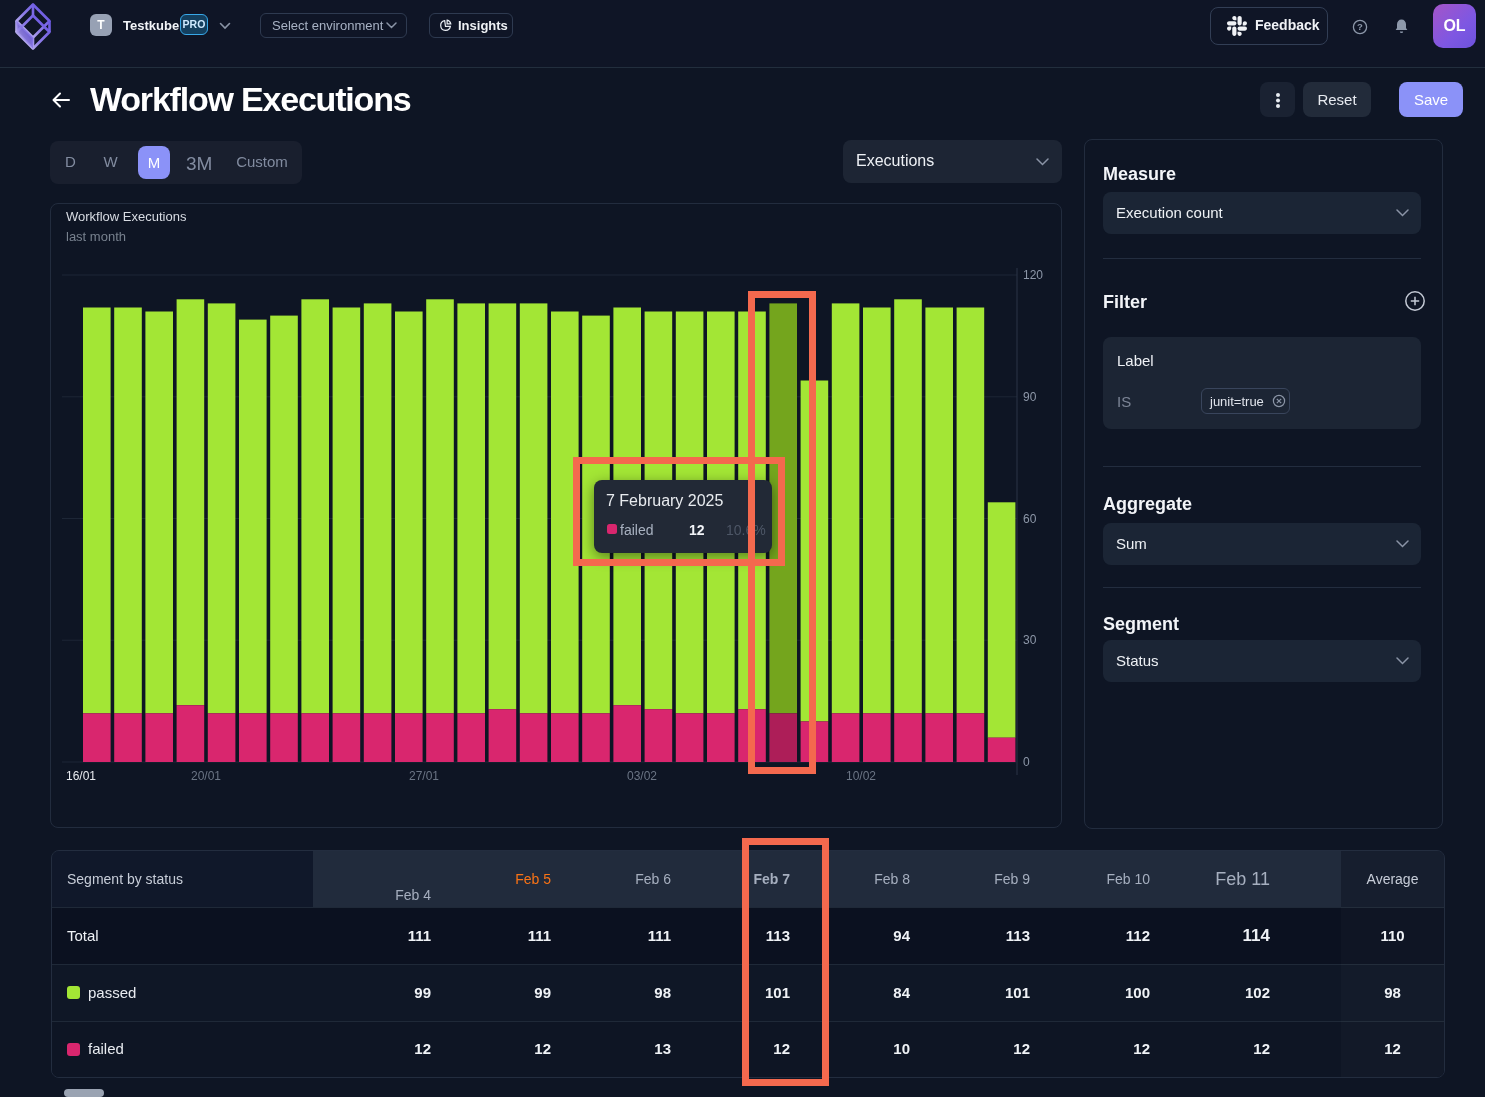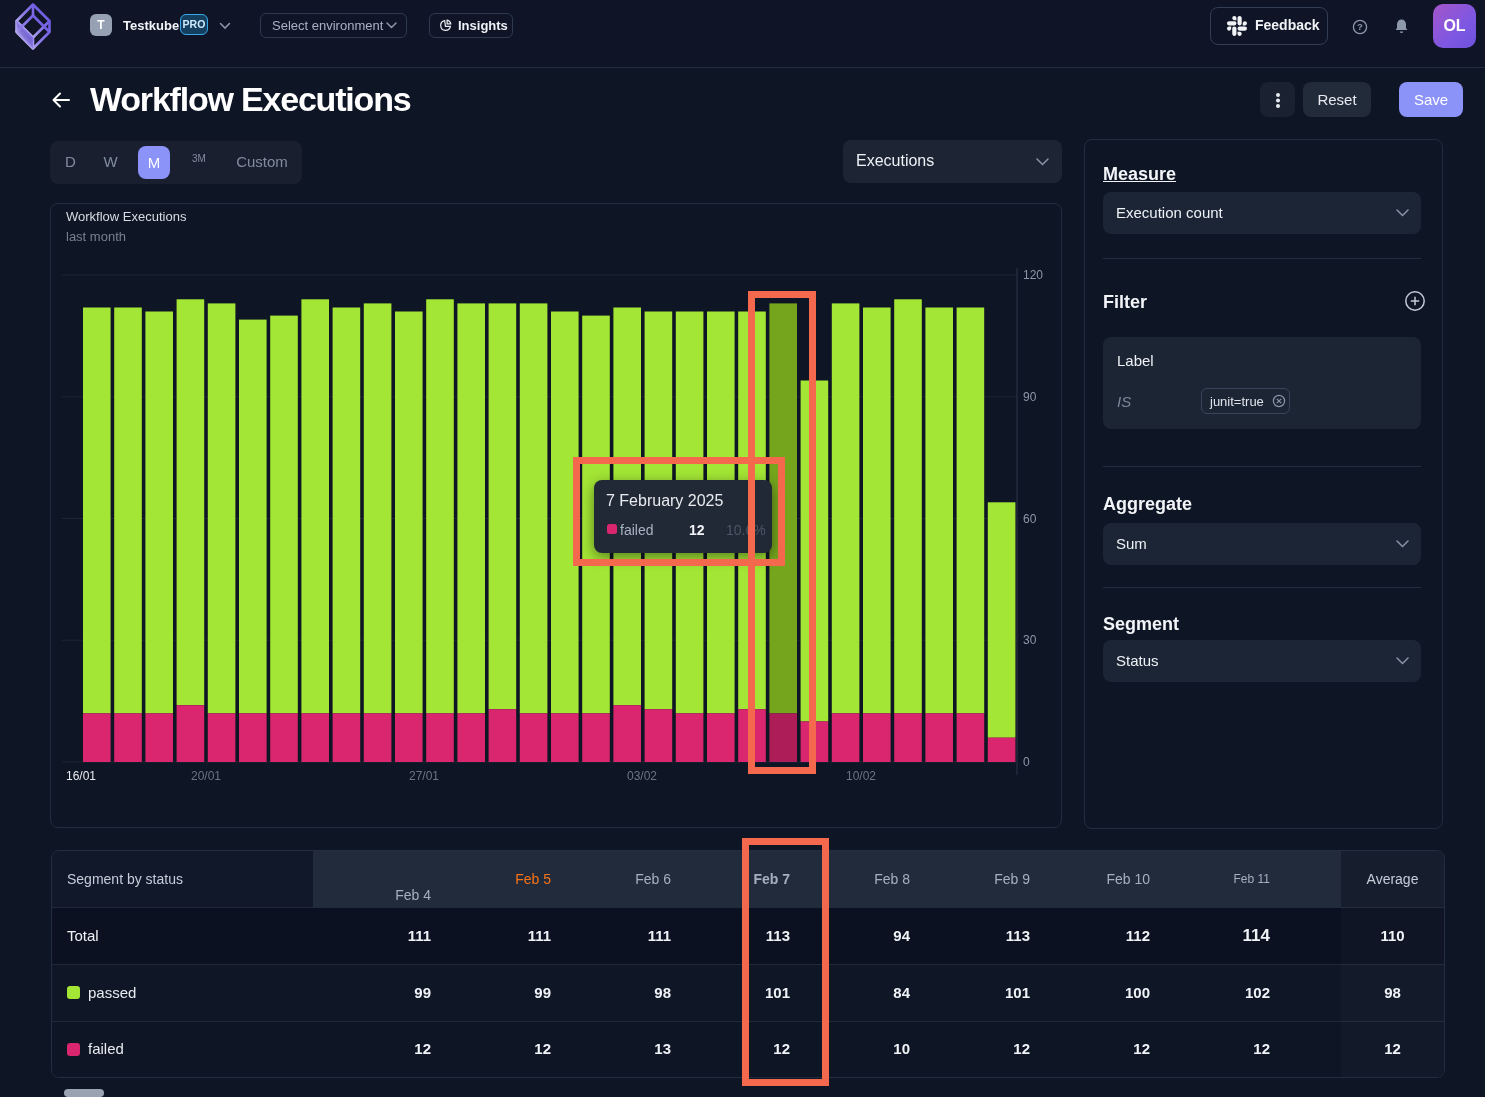--- a/index.html
+++ b/index.html
@@ -81,21 +81,21 @@
 
   <div class="abs" style="left:1260px;top:82px;width:35px;height:35px;background:#1a2232;border-radius:8px;"></div>
   <div class="abs" style="left:1276px;top:93px;width:4px;height:4px;border-radius:50%;background:#e8ecf2;box-shadow:0 5.5px 0 #e8ecf2, 0 11px 0 #e8ecf2;"></div>
   <div class="abs" style="left:1303px;top:82px;width:68px;height:35px;background:#222b3a;border-radius:8px;color:#e7eaf0;font-size:15px;text-align:center;line-height:35px;">Reset</div>
   <div class="abs" style="left:1379px;top:82px;width:64px;height:35px;background:#8b92f8;border-radius:8px;color:#ffffff;font-size:15px;text-align:center;line-height:35px;margin-left:20px;">Save</div>
 
   <div class="abs" style="left:50px;top:141px;width:252px;height:43px;background:#191f2e;border-radius:8px;"></div>
   <div class="abs" style="left:60px;top:153px;width:21px;font-size:15px;color:#828ca0;text-align:center;">D</div>
   <div class="abs" style="left:100px;top:153px;width:21px;font-size:15px;color:#828ca0;text-align:center;">W</div>
   <div class="abs" style="left:138px;top:146px;width:32px;height:33px;background:#8b92f8;border-radius:8px;color:#fff;font-size:15px;text-align:center;line-height:33px;">M</div>
-  <div class="abs" style="left:186px;top:153px;width:26px;font-size:10px;color:#828ca0;text-align:center;">3M</div>
+  <div class="abs" style="left:186px;top:153px;width:26px;font-size:19px;color:#828ca0;text-align:center;">3M</div>
   <div class="abs" style="left:236px;top:153px;width:52px;font-size:15px;color:#828ca0;text-align:center;">Custom</div>
 
   <div class="abs" style="left:843px;top:140px;width:219px;height:43px;background:#1d2534;border-radius:8px;"></div>
   <div class="abs" style="left:856px;top:152px;font-size:16px;color:#eef1f5;">Executions</div>
   <svg class="abs" style="left:1036px;top:158px;" width="13" height="8" viewBox="0 0 13 8">
       <path d="M1 1 L6.5 6.5 L12 1" stroke="#8a94a6" stroke-width="1.5" fill="none" stroke-linecap="round"></path>
     </svg>
 
   <div class="abs" style="left:50px;top:203px;width:1012px;height:625px;border:1px solid #222c3e;border-radius:8px;"></div>
   <div class="abs" style="left:66px;top:209px;font-size:13px;color:#d8dce3;">Workflow Executions</div>
@@ -176,38 +176,38 @@
   <text x="973" y="76.0" font-family="Liberation Sans" font-size="12" fill="#8d97a8">120</text>
   <text x="31" y="577" font-family="Liberation Sans" font-size="12" fill="#e8ebf0" text-anchor="middle">16/01</text>
   <text x="156" y="577" font-family="Liberation Sans" font-size="12" fill="#6b7585" text-anchor="middle">20/01</text>
   <text x="374" y="577" font-family="Liberation Sans" font-size="12" fill="#6b7585" text-anchor="middle">27/01</text>
   <text x="592" y="577" font-family="Liberation Sans" font-size="12" fill="#6b7585" text-anchor="middle">03/02</text>
   <text x="811" y="577" font-family="Liberation Sans" font-size="12" fill="#6b7585" text-anchor="middle">10/02</text>
   </svg>
   </div>
 
   <div class="abs" style="left:1084px;top:139px;width:359px;height:690px;border:1px solid #222c3e;border-radius:8px;"></div>
-  <div class="abs" style="left:1103px;top:164px;font-size:18px;font-weight:bold;color:#f2f4f8;text-decoration:underline;">Measure</div>
+  <div class="abs" style="left:1103px;top:164px;font-size:18px;font-weight:bold;color:#f2f4f8;">Measure</div>
   <div class="abs" style="left:1103px;top:192px;width:318px;height:42px;background:#1b2535;border-radius:8px;"></div>
   <div class="abs" style="left:1116px;top:204px;font-size:15px;color:#eef1f5;">Execution count</div>
   <svg class="abs" style="left:1396px;top:209px;" width="13" height="8" viewBox="0 0 13 8">
       <path d="M1 1 L6.5 6.5 L12 1" stroke="#8a94a6" stroke-width="1.5" fill="none" stroke-linecap="round"></path>
     </svg>
 
   <div class="abs" style="left:1103px;top:258px;width:318px;height:1px;background:#232d3f;"></div>
 
   <div class="abs" style="left:1103px;top:292px;font-size:18px;font-weight:bold;color:#f2f4f8;">Filter</div>
   <svg class="abs" style="left:1404px;top:290px;" width="22" height="22" viewBox="0 0 22 22">
     <circle cx="11" cy="11" r="9.2" fill="none" stroke="#c3c9d4" stroke-width="1.5"></circle>
     <path d="M11 6.8 L11 15.2 M6.8 11 L15.2 11" stroke="#c3c9d4" stroke-width="1.5"></path>
   </svg>
 
   <div class="abs" style="left:1103px;top:337px;width:318px;height:92px;background:#1c2534;border-radius:8px;"></div>
   <div class="abs" style="left:1117px;top:352px;font-size:15px;color:#eef1f5;">Label</div>
-  <div class="abs" style="left:1117px;top:393px;font-size:15px;color:#7c8596;font-style:italic;">IS</div>
+  <div class="abs" style="left:1117px;top:393px;font-size:15px;color:#7c8596;">IS</div>
   <div class="abs" style="left:1201px;top:388px;width:89px;height:26px;border:1px solid #39455c;border-radius:6px;"></div>
   <div class="abs" style="left:1210px;top:394px;font-size:13px;color:#dfe3ea;">junit=true</div>
   <svg class="abs" style="left:1272px;top:394px;" width="14" height="14" viewBox="0 0 14 14">
     <circle cx="7" cy="7" r="5.6" fill="none" stroke="#8b95a6" stroke-width="1.2"></circle>
     <path d="M4.8 4.8 L9.2 9.2 M9.2 4.8 L4.8 9.2" stroke="#8b95a6" stroke-width="1.2"></path>
   </svg>
 
   <div class="abs" style="left:1103px;top:466px;width:318px;height:1px;background:#232d3f;"></div>
 
   <div class="abs" style="left:1103px;top:494px;font-size:18px;font-weight:bold;color:#f2f4f8;">Aggregate</div>
@@ -238,21 +238,21 @@
     <div class="abs" style="left:0;top:170px;width:1392px;height:1px;background:#1f2938;"></div>
     <div class="abs" style="left:1289px;top:56px;width:103px;height:170px;background:rgba(255,255,255,0.02);"></div>
     <div class="abs" style="left:15px;top:0;height:56px;line-height:56px;font-size:14px;color:#c7cdd8;">Segment by status</div>
     <div class="abs" style="right:1013px;top:16px;height:56px;line-height:56px;font-size:14px;color:#a6afbf;">Feb 4</div>
     <div class="abs" style="right:893px;top:0px;height:56px;line-height:56px;font-size:14px;color:#f97316;">Feb 5</div>
     <div class="abs" style="right:773px;top:0px;height:56px;line-height:56px;font-size:14px;color:#a6afbf;">Feb 6</div>
     <div class="abs" style="right:654px;top:0px;height:56px;line-height:56px;font-size:14px;color:#a6afbf;font-weight:bold;">Feb 7</div>
     <div class="abs" style="right:534px;top:0px;height:56px;line-height:56px;font-size:14px;color:#a6afbf;">Feb 8</div>
     <div class="abs" style="right:414px;top:0px;height:56px;line-height:56px;font-size:14px;color:#a6afbf;">Feb 9</div>
     <div class="abs" style="right:294px;top:0px;height:56px;line-height:56px;font-size:14px;color:#a6afbf;">Feb 10</div>
-    <div class="abs" style="right:174px;top:0px;height:40px;line-height:56px;font-size:12px;color:#a6afbf;">Feb 11</div>
+    <div class="abs" style="right:174px;top:0px;height:40px;line-height:56px;font-size:18px;color:#a6afbf;">Feb 11</div>
     <div class="abs" style="left:1289px;top:0;width:103px;height:56px;line-height:56px;text-align:center;font-size:14px;color:#c7cdd8;">Average</div>
     <div class="abs" style="left:15px;top:56px;height:57px;line-height:57px;font-size:15px;color:#eff2f6;">Total</div>
     <div class="abs" style="right:1013px;top:56px;height:57px;line-height:57px;font-size:15px;font-weight:bold;color:#eff2f6;">111</div>
     <div class="abs" style="right:893px;top:56px;height:57px;line-height:57px;font-size:15px;font-weight:bold;color:#eff2f6;">111</div>
     <div class="abs" style="right:773px;top:56px;height:57px;line-height:57px;font-size:15px;font-weight:bold;color:#eff2f6;">111</div>
     <div class="abs" style="right:654px;top:56px;height:57px;line-height:57px;font-size:15px;font-weight:bold;color:#eff2f6;">113</div>
     <div class="abs" style="right:534px;top:56px;height:57px;line-height:57px;font-size:15px;font-weight:bold;color:#eff2f6;">94</div>
     <div class="abs" style="right:414px;top:56px;height:57px;line-height:57px;font-size:15px;font-weight:bold;color:#eff2f6;">113</div>
     <div class="abs" style="right:294px;top:56px;height:57px;line-height:57px;font-size:15px;font-weight:bold;color:#eff2f6;">112</div>
     <div class="abs" style="right:174px;top:56px;height:57px;line-height:57px;font-size:17px;font-weight:bold;color:#eff2f6;">114</div>

